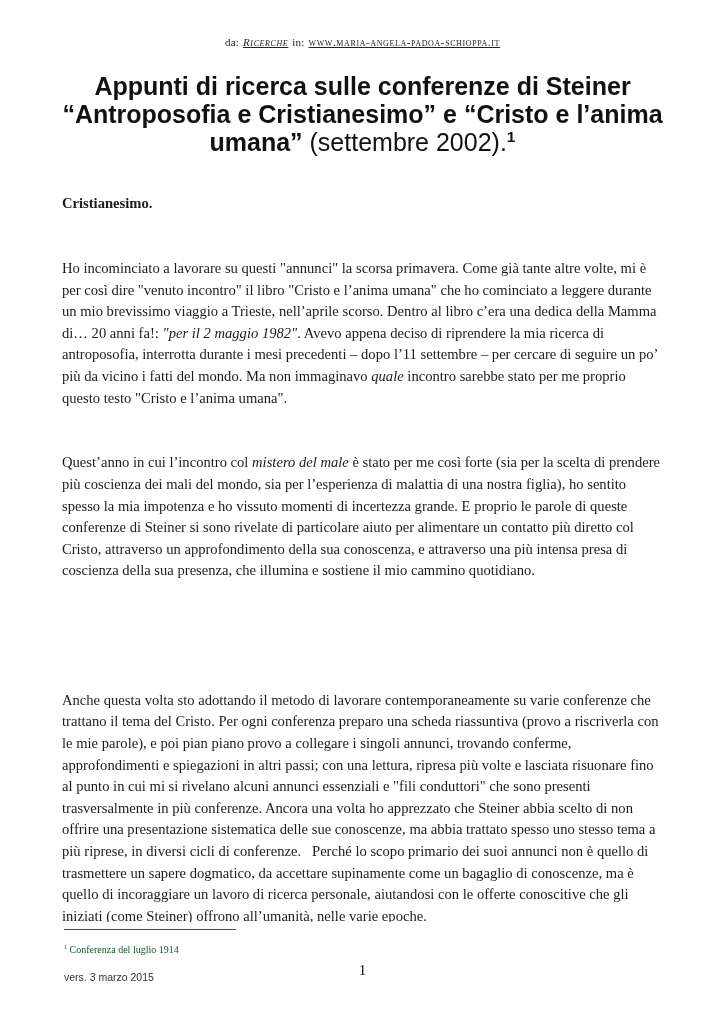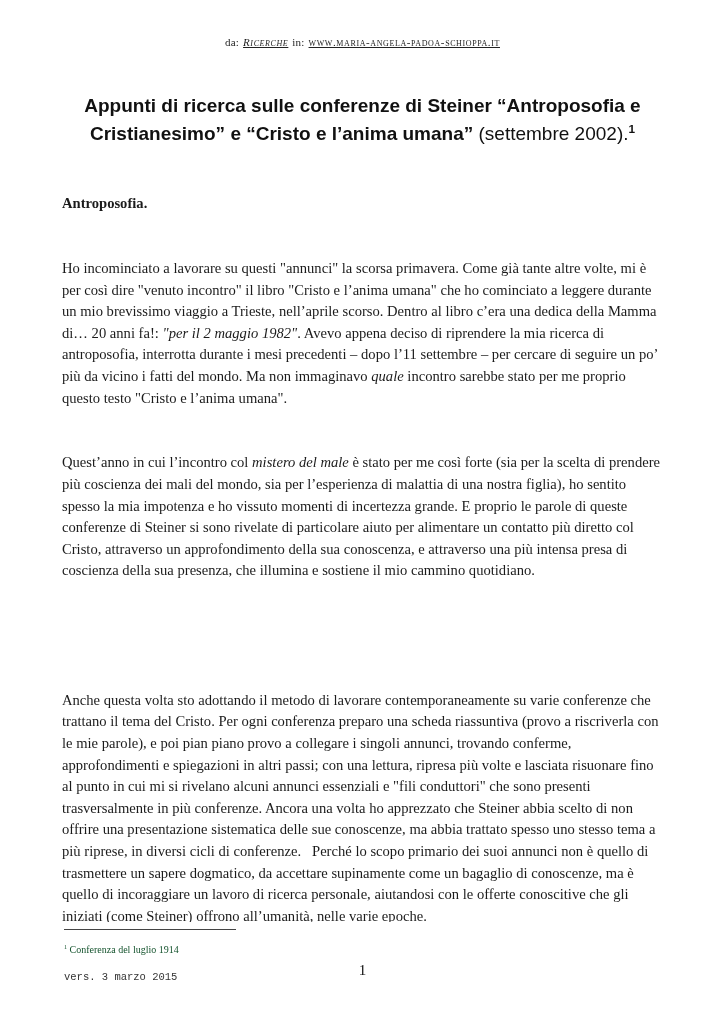--- a/index.html
+++ b/index.html
@@ -22,23 +22,22 @@
   }
   .doc-header > * { margin:0 2px; }
   .sc { font-variant:small-caps; letter-spacing:0.6px; }
   .link { text-decoration:underline; cursor:pointer; color:#222; }
   .src-name { font-style:italic; }
   
   .doc-title {
     position:absolute; top:72px; left:58px; width:609px;
     text-align:center;
     font-family:"Liberation Sans","DejaVu Sans",sans-serif;
-    font-size:19px; line-height:28px; font-weight:bold;
+    font-size:25px; line-height:28px; font-weight:bold;
     color:#111;
-    margin-top:20px;
   }
   .doc-title .run-normal { font-weight:normal; }
   
   .doc-body {
     position:absolute; top:150px; left:62px; width:601px; height:772px;
     font-size:14.6px; line-height:21.6px;
     text-align:left;
     overflow:hidden;
     white-space:pre-wrap;
   }
@@ -54,41 +53,41 @@
     width:172px; height:0;
     border-top:1px solid #444;
   }
   .footnote {
     position:absolute; left:64px; top:941px;
     font-size:10px; line-height:18px; color:#14532d;font-family:Liberation Serif, serif;
   }
   
   .version-label {
     position:absolute; left:64px; top:971px;
-    font-family:Liberation Mono, monospace;
+    font-family:Liberation Sans, sans-serif;
     font-size:10.5px; color:#333;
   }
   .page-number {
     position:absolute; top:962px; left:0; width:100%;
     text-align:center; font-size:15px; color:#111;
   }
 </style>
 </head>
 <body>
 
 <div class="page">
 
   <div class="doc-header">
     <span>da:</span><a class="sc link src-name">Ricerche</a><span>in:</span><a class="sc link">www.maria-angela-padoa-schioppa.it</a>
   </div>
 
   <h1 class="doc-title"><span class="run-b">Appunti di ricerca sulle conferenze di Steiner “Antroposofia e Cristianesimo” e “Cristo e l’anima umana”</span><span class="run-normal"> (settembre 2002).</span><span class="run-sup">1</span></h1>
 
   <div class="doc-body">
-    <p class="section-heading">Antroposofia.</p>
+    <p class="section-heading">Cristianesimo.</p>
     <p><span>Ho incominciato a lavorare su questi "annunci" la scorsa primavera. Come già tante altre volte, mi è per così dire "venuto incontro" il libro "Cristo e l’anima umana" che ho cominciato a leggere durante un mio brevissimo viaggio a Trieste, nell’aprile scorso. Dentro al libro c’era una dedica della Mamma di… 20 anni fa!: </span><span class="run-i">"per il 2 maggio 1982"</span><span>. Avevo appena deciso di riprendere la mia ricerca di antroposofia, interrotta durante i mesi precedenti – dopo l’11 settembre – per cercare di seguire un po’ più da vicino i fatti del mondo. Ma non immaginavo </span><span class="run-i">quale</span><span> incontro sarebbe stato per me proprio questo testo "Cristo e l’anima umana".</span></p>
     <p><span>Quest’anno in cui l’incontro col </span><span class="run-i">mistero del male</span><span> è stato per me così forte (sia per la scelta di prendere più coscienza dei mali del mondo, sia per l’esperienza di malattia di una nostra figlia), ho sentito spesso la mia impotenza e ho vissuto momenti di incertezza grande. E proprio le parole di queste conferenze di Steiner si sono rivelate di particolare aiuto per alimentare un contatto più diretto col Cristo, attraverso un approfondimento della sua conoscenza, e attraverso una più intensa presa di coscienza della sua presenza, che illumina e sostiene il mio cammino quotidiano.</span></p>
     <div class="blank-line"></div>
     <p><span>Anche questa volta sto adottando il metodo di lavorare contemporaneamente su varie conferenze che trattano il tema del Cristo. Per ogni conferenza preparo una scheda riassuntiva (provo a riscriverla con le mie parole), e poi pian piano provo a collegare i singoli annunci, trovando conferme, approfondimenti e spiegazioni in altri passi; con una lettura, ripresa più volte e lasciata risuonare fino al punto in cui mi si rivelano alcuni annunci essenziali e "fili conduttori" che sono presenti trasversalmente in più conferenze. Ancora una volta ho apprezzato che Steiner abbia scelto di non offrire una presentazione sistematica delle sue conoscenze, ma abbia trattato spesso uno stesso tema a più riprese, in diversi cicli di conferenze.   Perché lo scopo primario dei suoi annunci non è quello di trasmettere un sapere dogmatico, da accettare supinamente come un bagaglio di conoscenze, ma è quello di incoraggiare un lavoro di ricerca personale, aiutandosi con le offerte conoscitive che gli iniziati (come Steiner) offrono all’umanità, nelle varie epoche.</span></p>
     
   </div>
 
   <div class="footnote-sep"></div>
 
   <div class="footnote"><span class="run-sup">1</span><span> Conferenza del luglio 1914</span></div>

